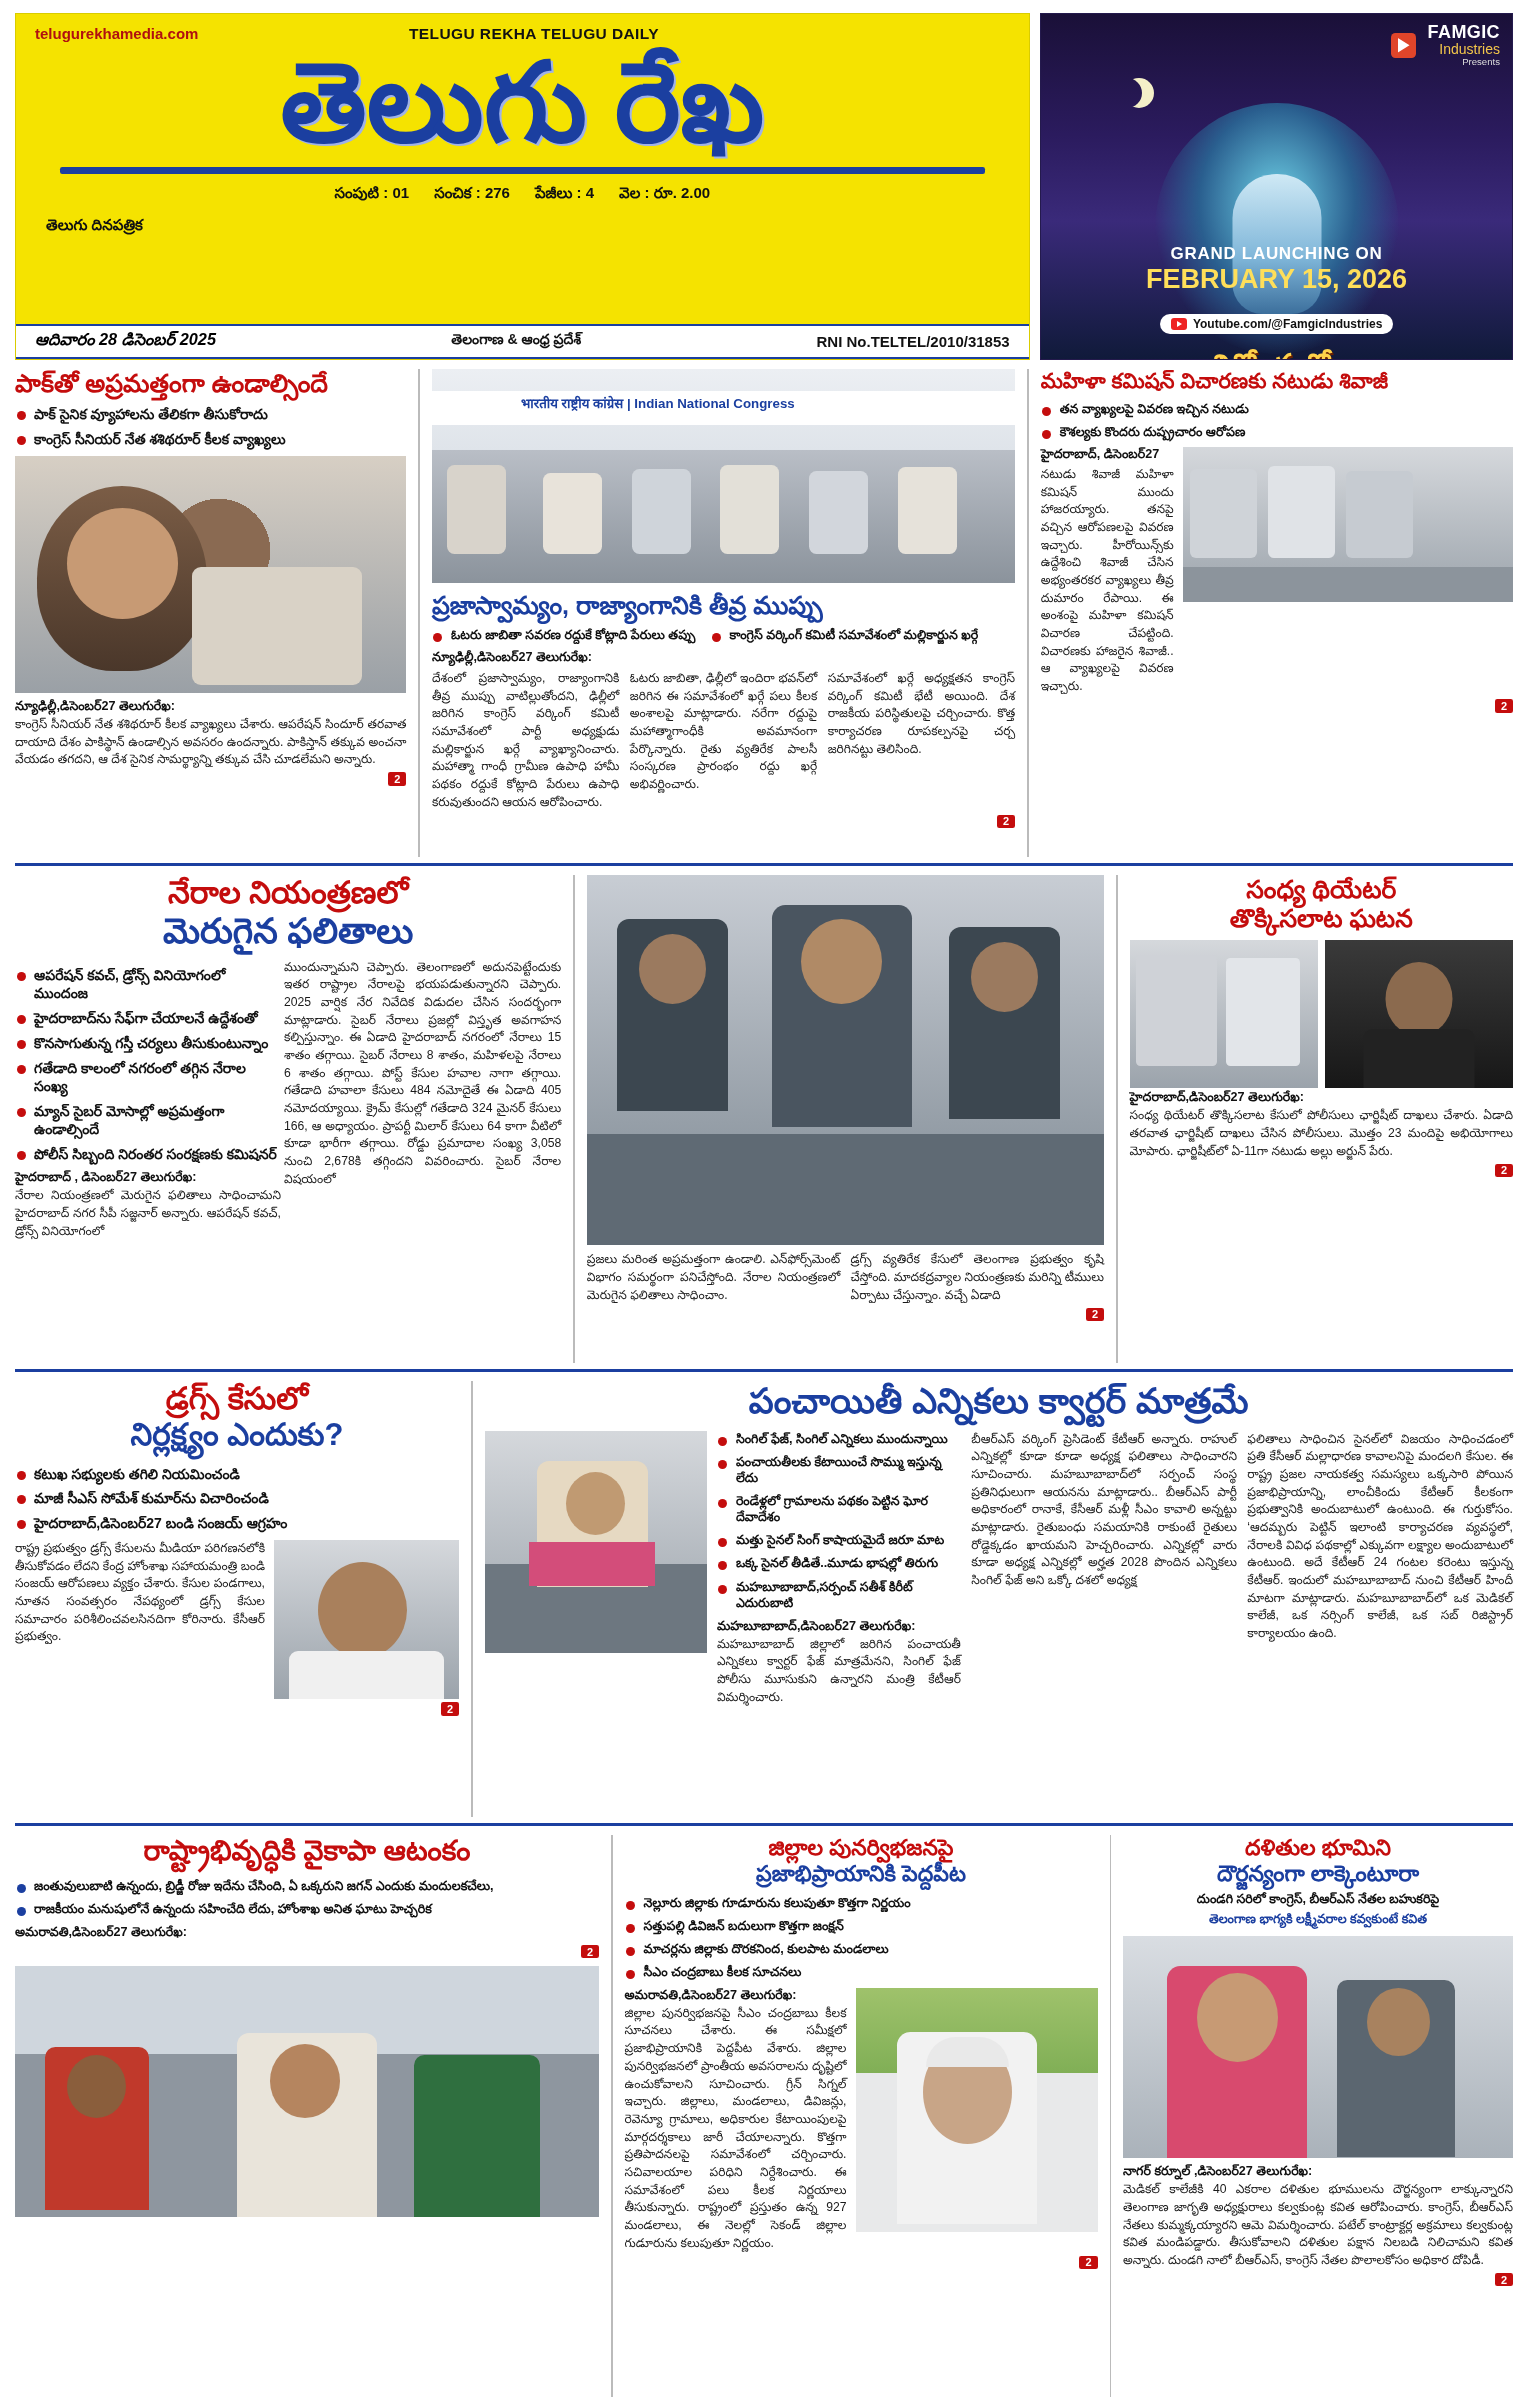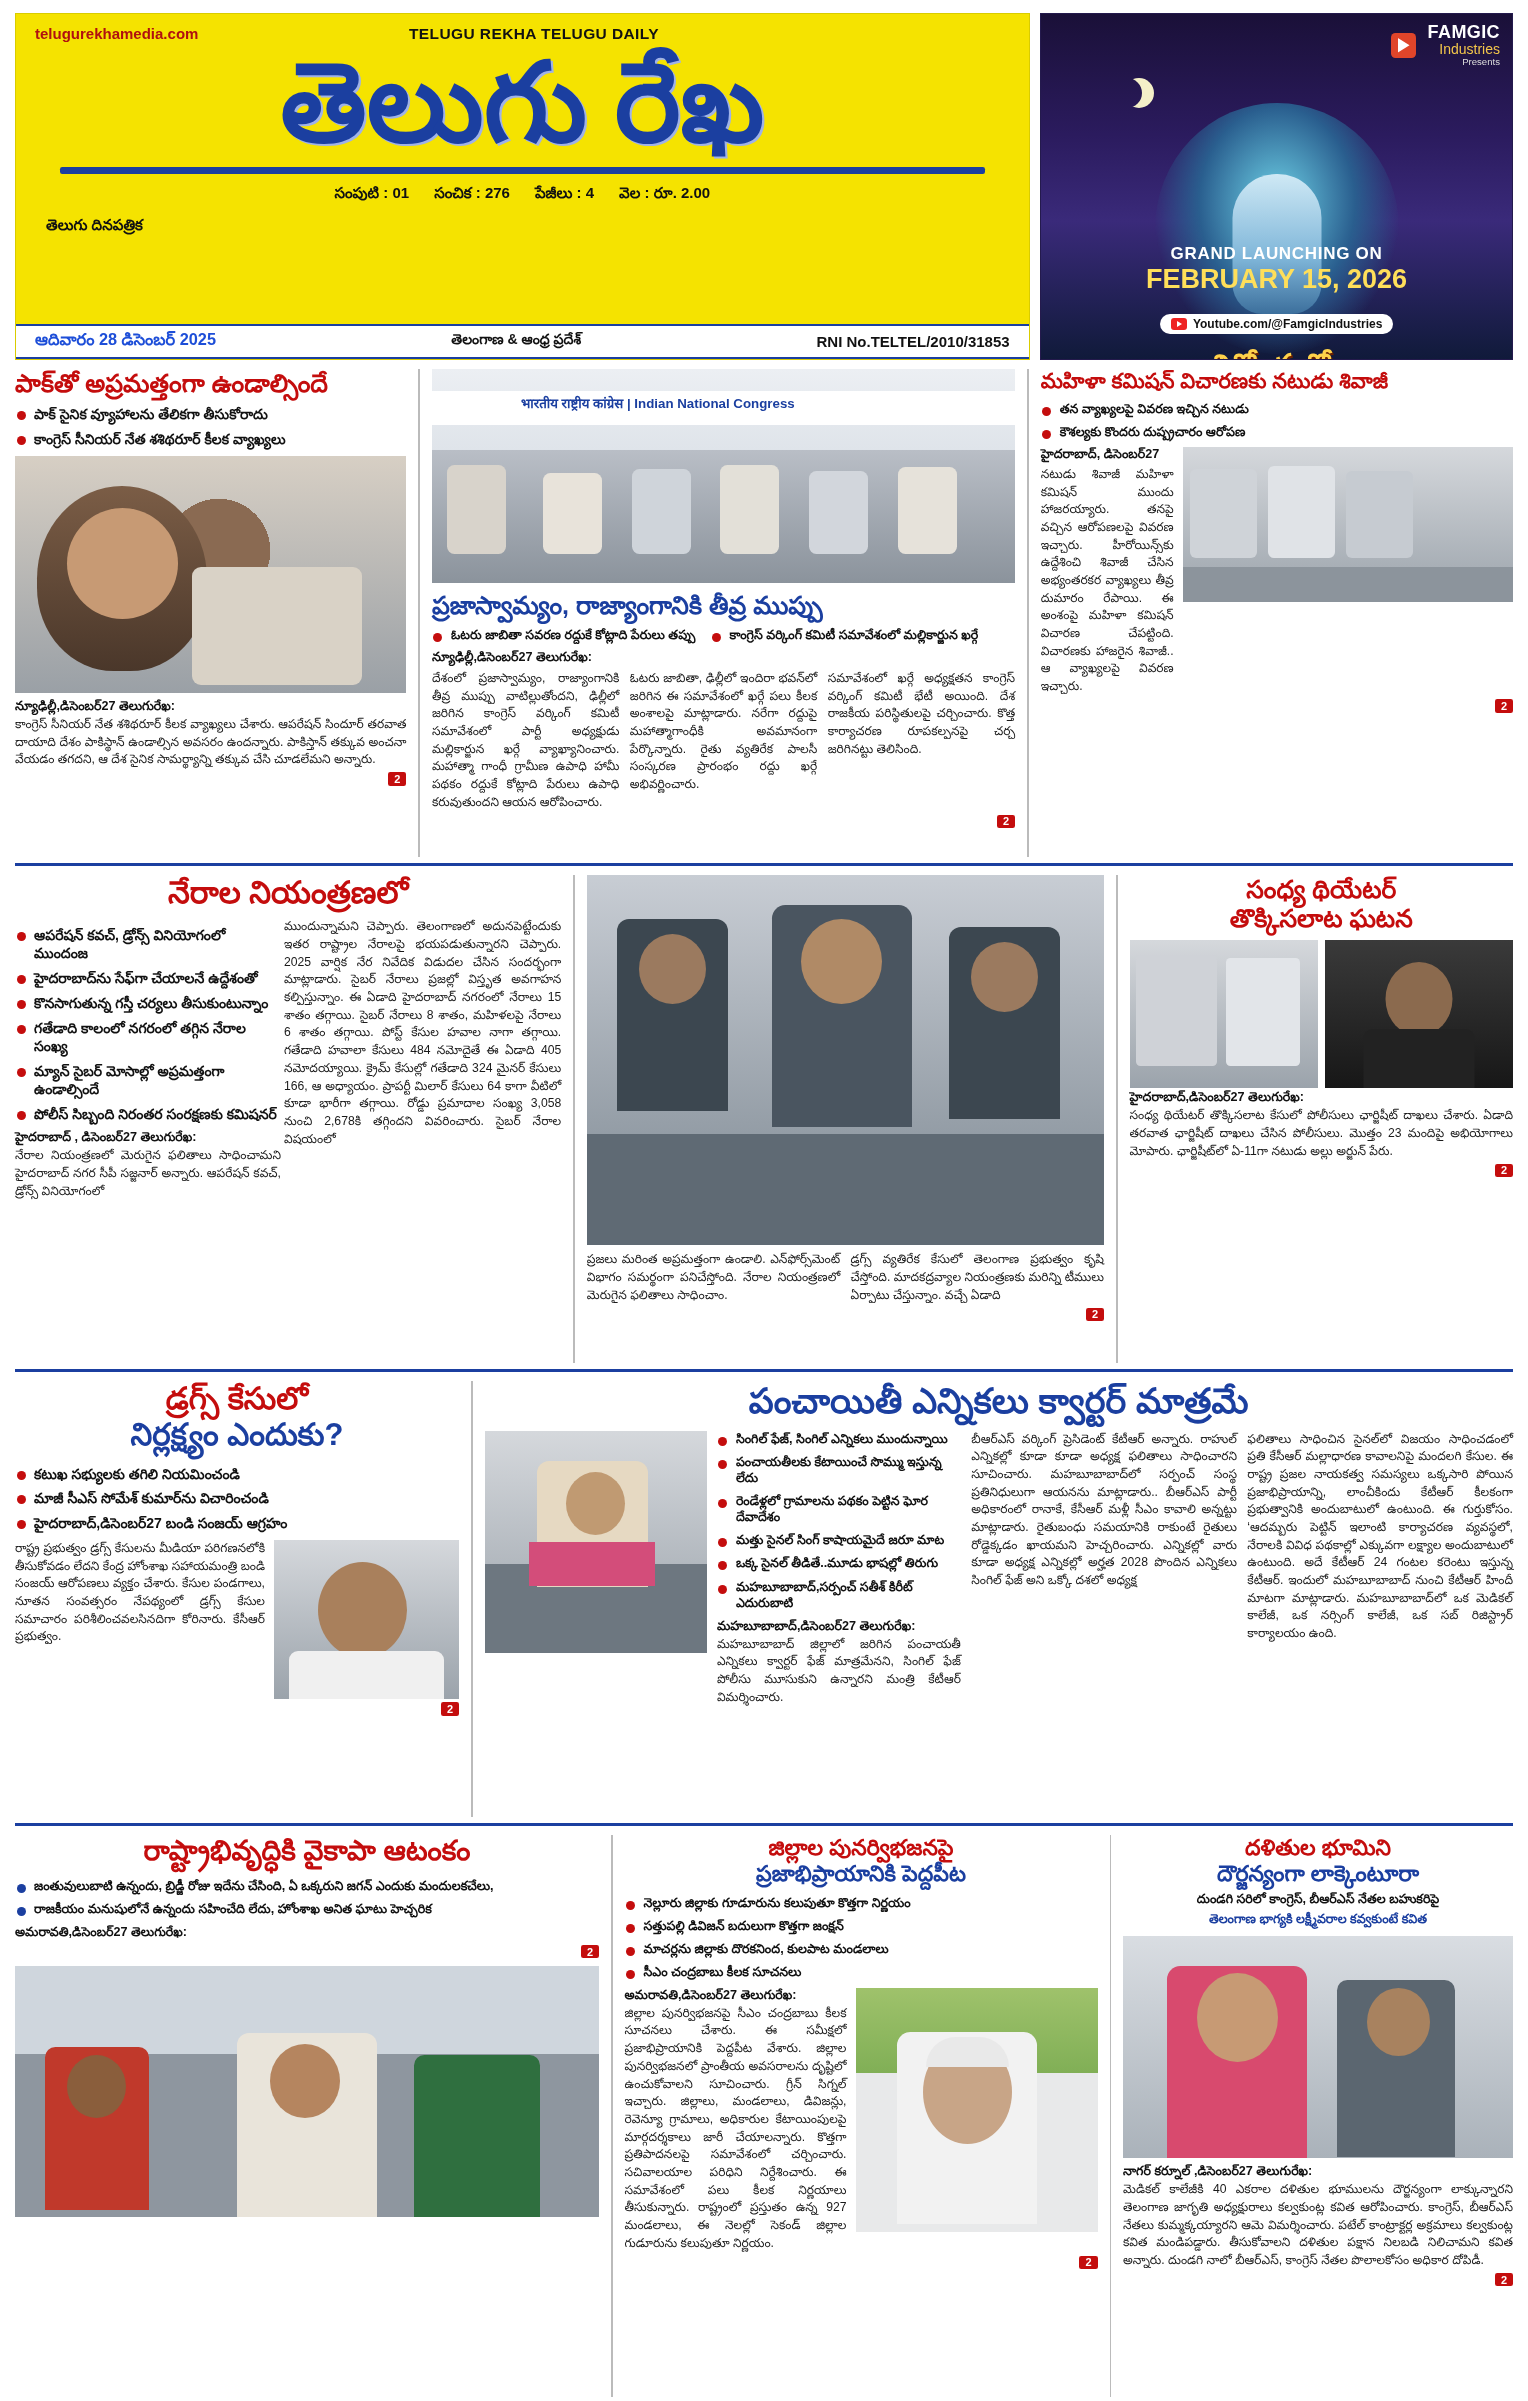--- a/index.html
+++ b/index.html
@@ -37,21 +37,21 @@
     display:flex; justify-content:center; gap: 25px;
     font-size: 15px; font-weight:bold; color:#111; margin-top: 10.4px;
     padding: 0 30px;
   }
   .mast-dateline {
     position:absolute; left:0; right:0; bottom:0;
     display:flex; justify-content:space-between; align-items:center;
     background:#ffffff; border-top:2.2px solid #1b3fa0; border-bottom:2.2px solid #1b3fa0;
     padding: 4.4px 19px; font-size: 16.3px; font-weight:bold;
   }
-  .dateline-left { color:#1d4ed8; }
+  .dateline-left { color:#000000;font-style:italic; }
   .dateline-mid { color:#111; font-size:14px; font-weight:bold;}
   .dateline-right { color:#111; font-size: 15px; }
 
   .mast-ad {
     width: 473px; background: linear-gradient(180deg,#1a1038 0%, #2b1b5e 35%, #3a2a7a 60%, #101a3a 100%);
     position: relative; color:#fff; overflow:hidden; border:1.5px solid #241a4d;
   }
   .ad-brandbar { display:flex; align-items:center; justify-content:flex-end; gap:7.4px; padding:9px 12px 0 0; }
   .ad-brandbox { text-align:right; line-height:1.05; }
   .ad-brand1 { font-size: 18px; font-weight:bold; letter-spacing:0.4px; }
@@ -256,20 +256,21 @@
       <div class="more-wrap"><span class="more-badge">2</span></div>
     </div>
   </div>
 
   <div class="hr-blue"></div>
 
   <div class="band" style="height:488px;">
 
     <div class="col" style="width: 547px;">
       <div class="headline-red t42" style="text-align:center">నేరాల నియంత్రణలో</div>
+      <div class="headline-blue t48" style="text-align:center">మెరుగైన ఫలితాలు</div>
       <div style="display:flex; gap:3px; margin-top:7.4px;">
         <div style="width: 266px;">
           <ul class="bullets">
             <li>ఆపరేషన్ కవచ్, డ్రోన్స్ వినియోగంలో ముందంజ</li>
             <li>హైదరాబాద్‌ను సేఫ్‌గా చేయాలనే ఉద్దేశంతో</li>
             <li>కొనసాగుతున్న గస్తీ చర్యలు తీసుకుంటున్నాం</li>
             <li>గతేడాది కాలంలో నగరంలో తగ్గిన నేరాల సంఖ్య</li>
             <li>మ్యాన్ సైబర్ మోసాల్లో అప్రమత్తంగా ఉండాల్సిందే</li>
             <li>పోలీస్ సిబ్బంది నిరంతర సంరక్షణకు కమిషనర్</li>
           </ul>

